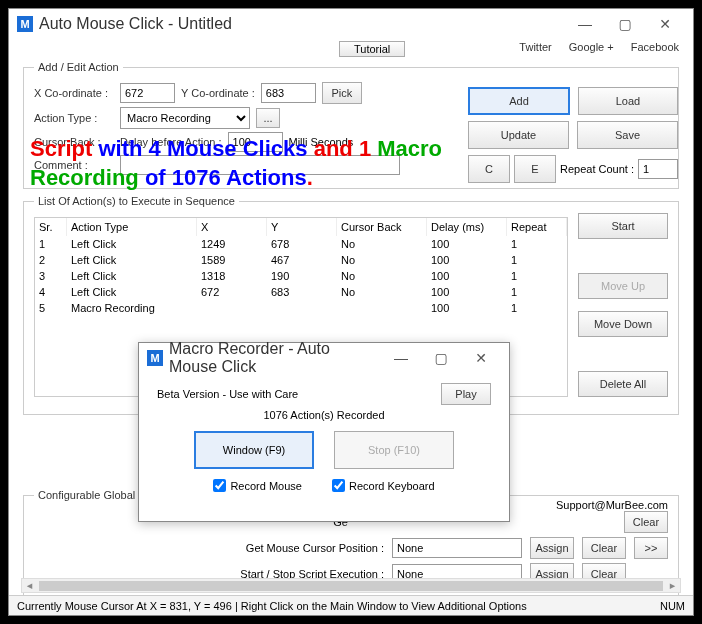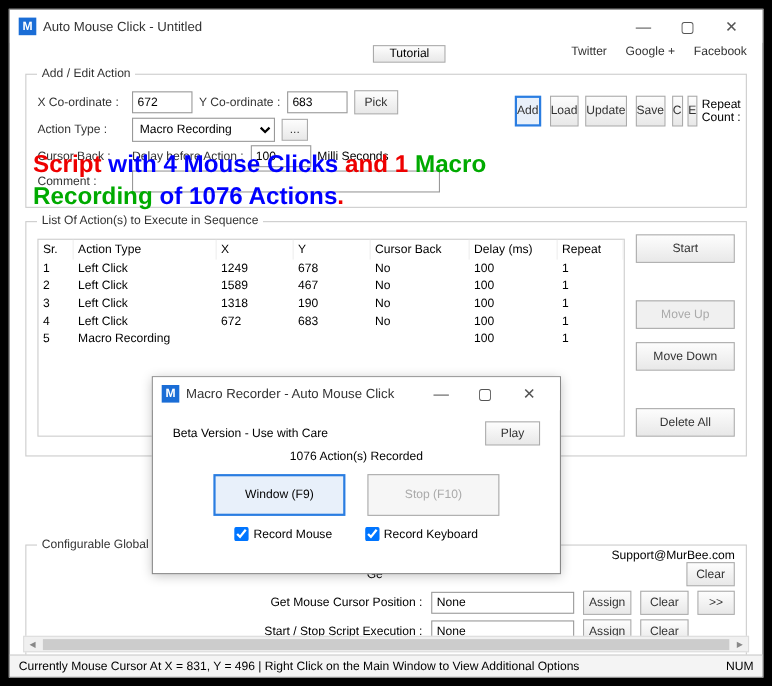--- a/index.html
+++ b/index.html
@@ -1,37 +1,37 @@
 <!DOCTYPE html>
 <html><head>
 <meta charset="utf-8">
 <style>
 * { box-sizing: border-box; margin: 0; padding: 0; }
 body { background: #000; font-family: "Segoe UI", Tahoma, sans-serif; font-size: 11px; width: 702px; height: 624px; position: relative; }
 .window { position: absolute; background: #fff; border: 1px solid #888; }
 .main-window { left: 8px; top: 8px; width: 686px; height: 608px; }
 .titlebar { height: 30px; display: flex; align-items: center; padding: 0 8px; background: #fff; }
 .titlebar .logo { width: 16px; height: 16px; background: #1a6dd6; color: #fff; font-weight: bold; display: inline-flex; align-items: center; justify-content: center; font-size: 11px; margin-right: 6px; }
-.titlebar .title { flex: 1; color: #333; font-size: 12px; }
+.titlebar .title { flex: 1; color: #333; font-size: 16px; }
 .titlebar .winbtns { display: flex; gap: 0; }
 .titlebar .winbtn { width: 40px; height: 28px; display: flex; align-items: center; justify-content: center; color: #555; font-size: 14px; }
 .content { padding: 4px 14px; position: relative; }
 fieldset { border: 1px solid #ccc; padding: 6px 10px 10px; margin-bottom: 6px; position: relative; }
 legend { font-size: 11px; padding: 0 4px; color: #333; }
 .row { display: flex; align-items: center; gap: 6px; margin: 3px 0; }
 label.lbl { font-size: 11px; color: #333; text-align: left; }
 input[type="text"] { height: 20px; border: 1px solid #999; padding: 0 4px; font-size: 11px; background: #fff; }
 select { height: 22px; border: 1px solid #999; font-size: 11px; background: #fff; padding: 0 2px; }
 .btn { height: 24px; border: 1px solid #aaa; background: linear-gradient(#fdfdfd,#e8e8e8); font-size: 11px; color: #333; display: inline-flex; align-items: center; justify-content: center; cursor: pointer; }
 .btn.small { height: 20px; width: 24px; }
 .btn.primary { background: #e8f0fa; border: 2px solid #2a7de1; }
 .btn.disabled { color: #aaa; background: #f0f0f0; }
 .top-links { position: absolute; right: 14px; top: 2px; display: flex; gap: 17px; font-size: 11px; color: #333; }
 .top-tutorial { position: absolute; left: 330px; top: 2px; border: 1px solid #aaa; padding: 1px 14px; background: linear-gradient(#fdfdfd,#e8e8e8); font-size: 11px; }
-.side-btns { position: absolute; right: 0; top: 14px; display: flex; gap: 6px; width: 210px; }
+.side-btns { position: absolute; right: 0; top: 14px; display: flex; flex-direction: column; gap: 6px; width: 210px; }
 .side-btns .btn-row { display: flex; gap: 8px; }
 .side-btns .btn { flex: 1; height: 28px; }
 .side-btns .repeat-row { display: flex; align-items: center; gap: 4px; font-size: 11px; }
 .overlay-text { position: absolute; left: 30px; top: 135px; font-family: Arial, sans-serif; font-size: 22px; font-weight: 900; z-index: 5; line-height: 1.3; pointer-events: none; }
 .overlay-text .r { color: #e00; }
 .overlay-text .b { color: #00f; }
 .overlay-text .g { color: #0a0; }
 .table { border: 1px solid #ccc; background: #fff; font-size: 11px; margin-top: 4px; }
 .table .thead, .table .tr { display: grid; grid-template-columns: 32px 130px 70px 70px 90px 80px 60px; }
 .table .thead div { padding: 3px 4px; border-right: 1px solid #eee; font-weight: normal; }

